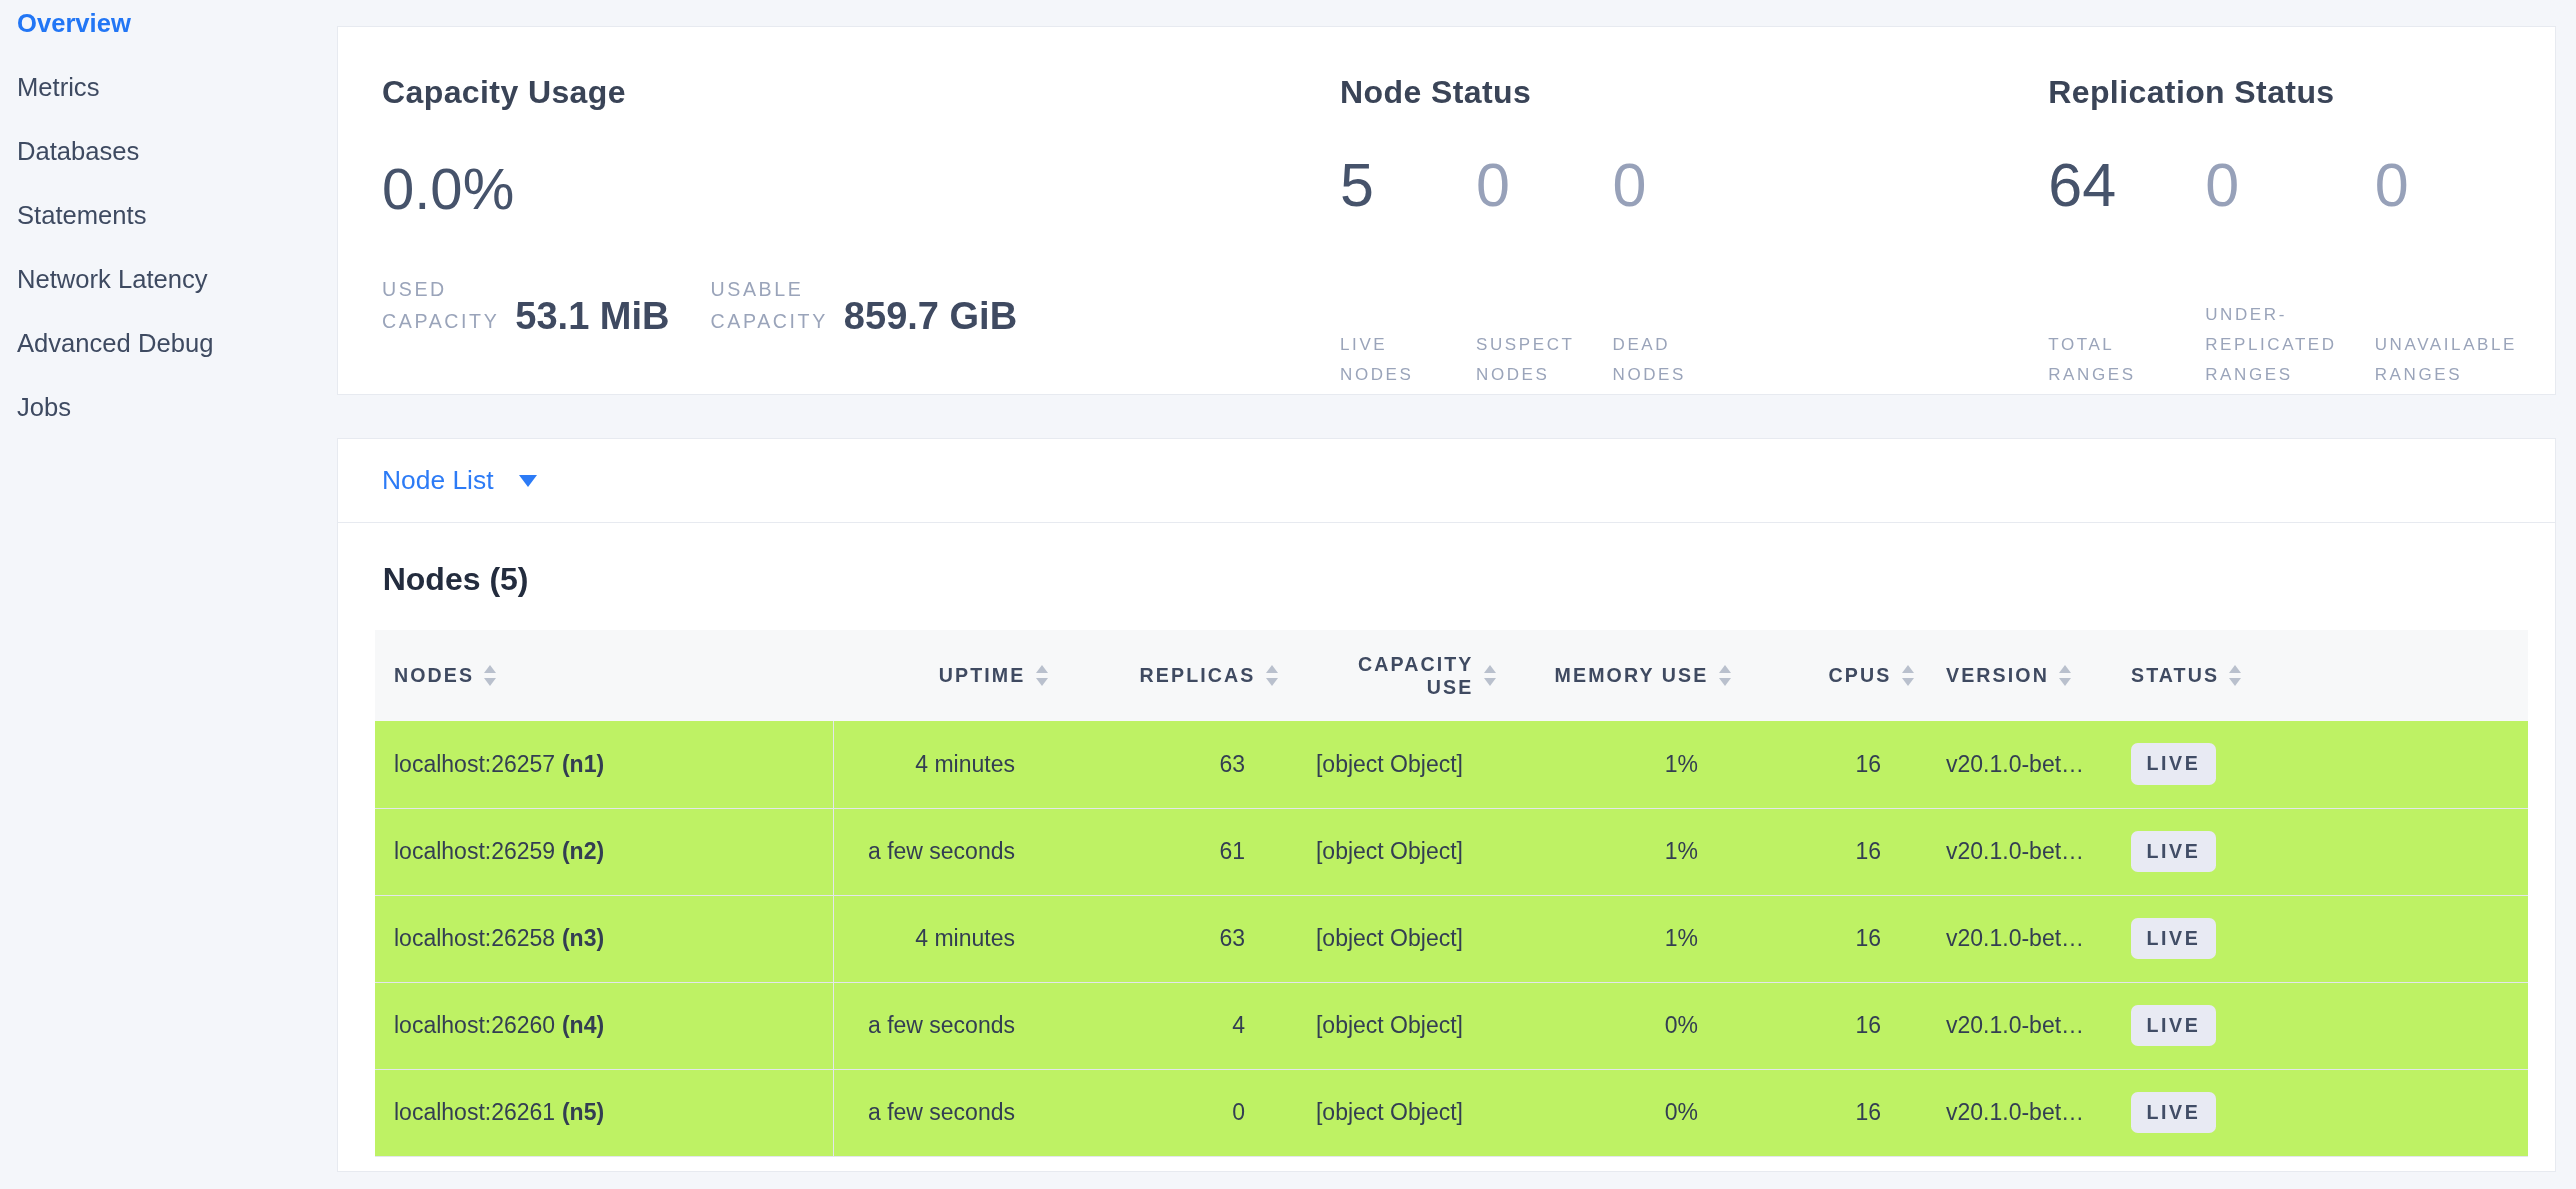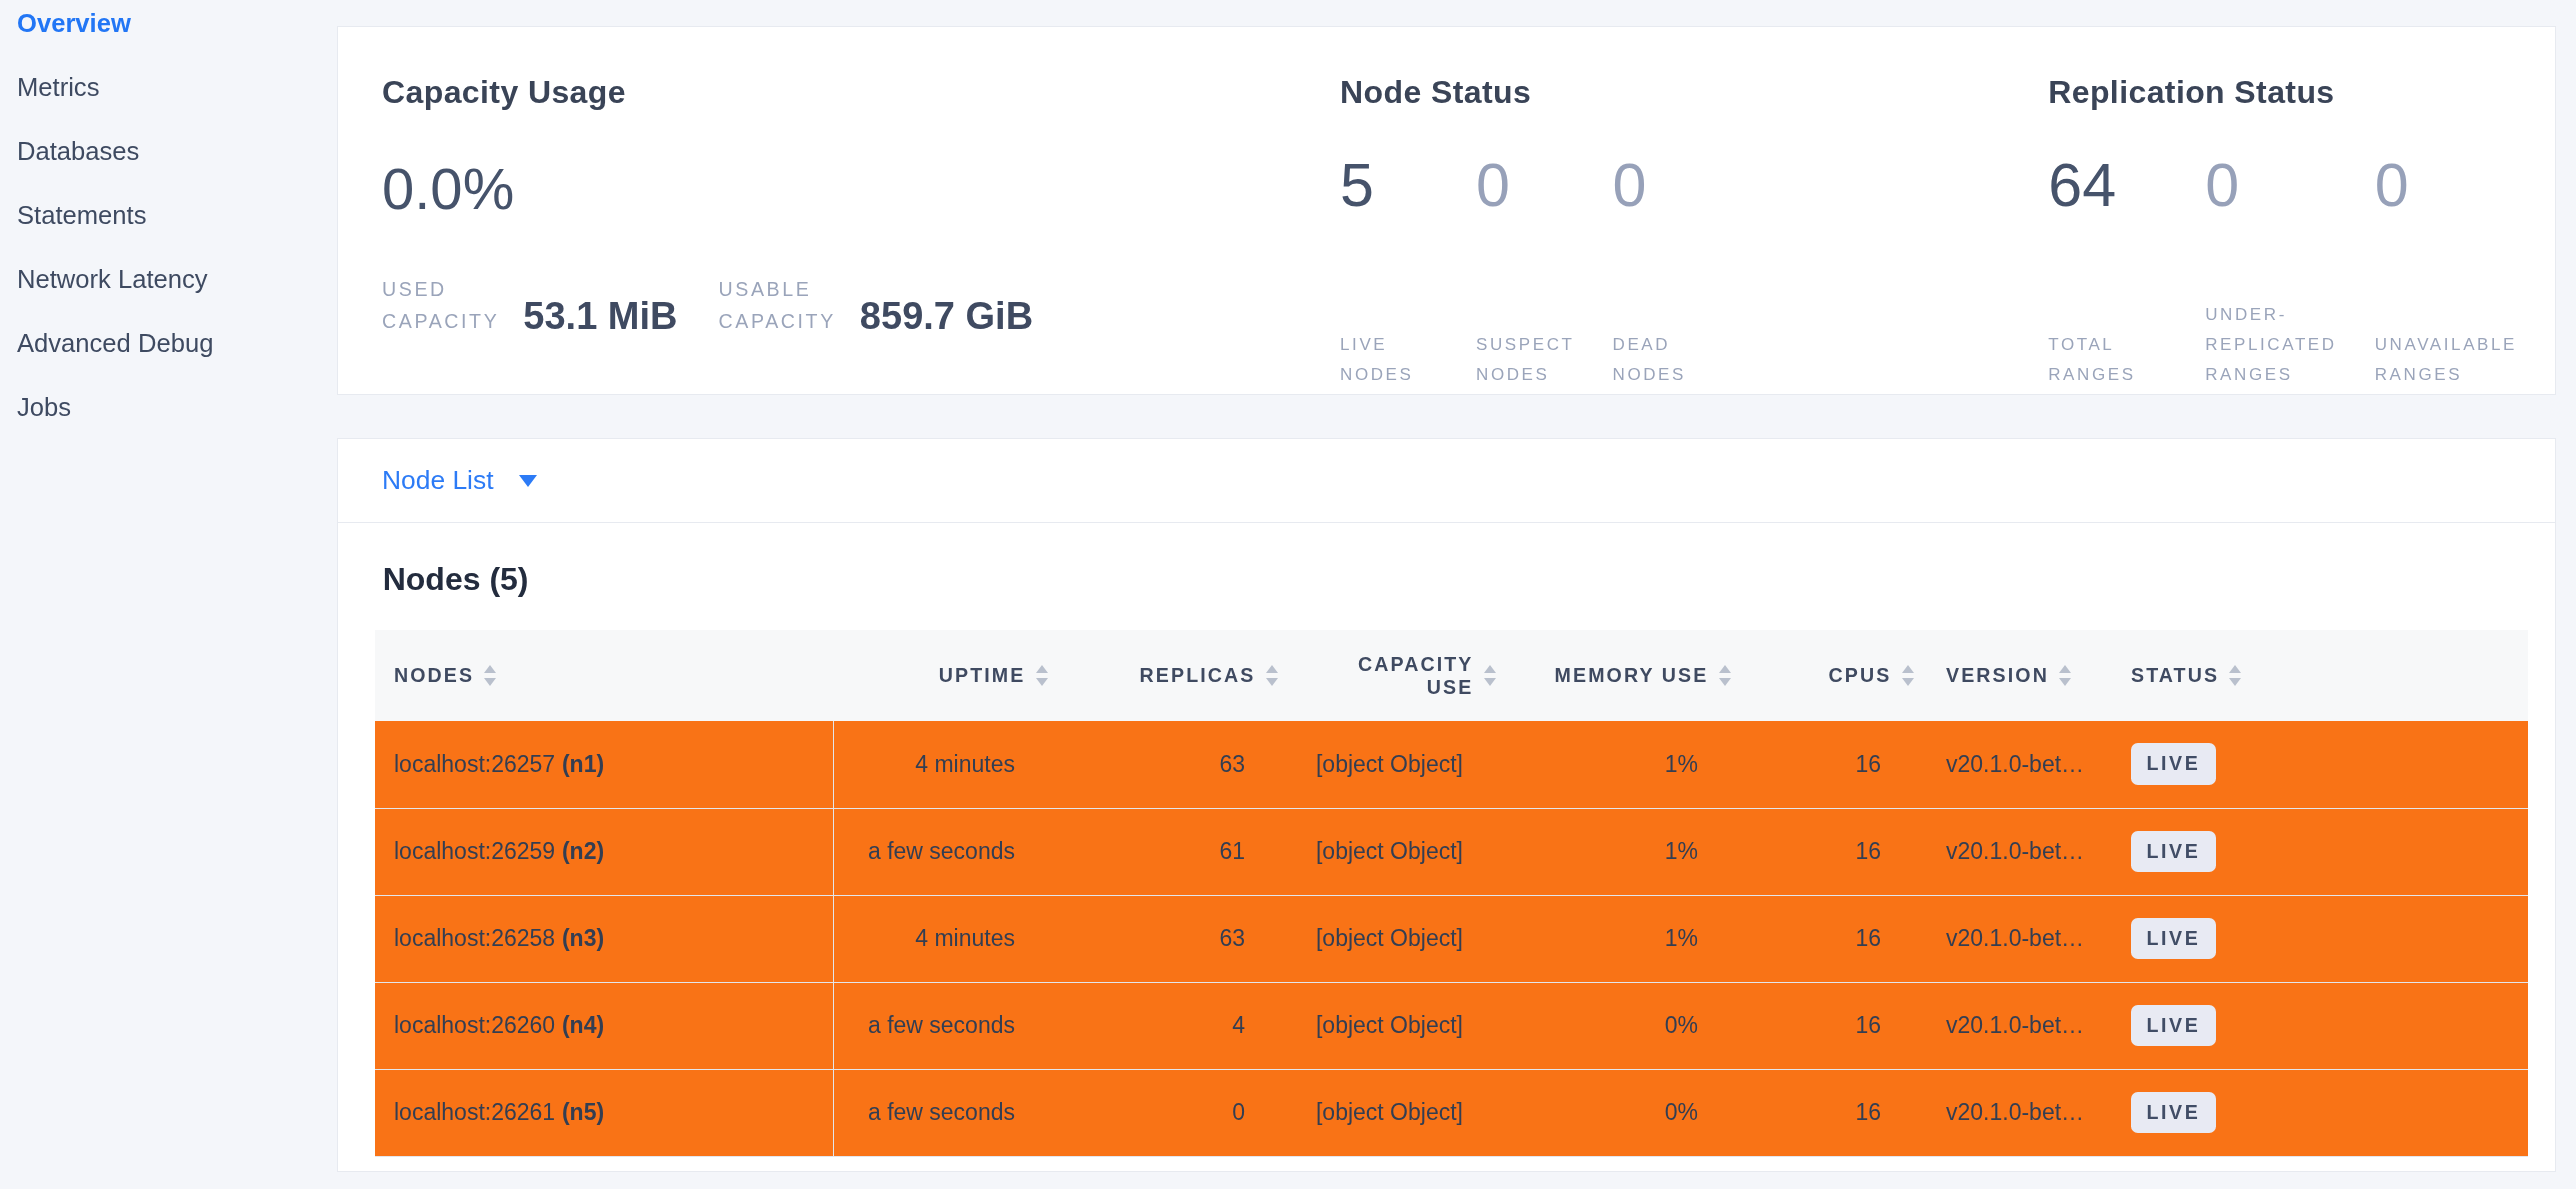--- a/index.html
+++ b/index.html
@@ -41,21 +41,21 @@
   .gauge-labels { position:relative; height:27px; margin-top:3.4px; font-size:21.3px; color:#8791a8; }
   .glabel { position:absolute; transform:translateX(-50%); white-space:nowrap; }
   .glabel.g0{left:0;} .glabel.g1{left:46.73%;} .glabel.g2{left:93.46%;}
 
   .cap-stats { margin-top:55px; display:flex; }
   .cstat { display:flex; align-items:flex-end; margin-right:41px; }
   .cstat .lbl {
     font-size:19.6px; letter-spacing:2.6px; color:#9aa4ba;
     white-space:pre-line; line-height:1.65; text-transform:uppercase;
   }
-  .cstat .val { font-size:38px; font-weight:bold; color:#3f4a61; line-height:1; margin-left:24px; margin-bottom:2.6px; white-space:nowrap; }
+  .cstat .val { font-size:38px; font-weight:bold; color:#3f4a61; line-height:1; margin-left:16px; margin-bottom:2.6px; white-space:nowrap; }
 
   
   .sec-nodes { width:700px; }
   .sec-repl { flex:1; }
   .stat-row { display:flex; margin-top:44px; }
   .stat-col { display:flex; flex-direction:column; justify-content:space-between; height:235px; margin-right:38px; }
   .sec-nodes .stat-col { min-width:98px; }
   .sec-repl  .stat-col { min-width:119px; }
   .stat-num { font-size:61px; color:#46536b; line-height:1; }
   .stat-num.dim { color:#97a1b9; }
@@ -82,21 +82,21 @@
   th:nth-of-type(5) .hcell, th:nth-of-type(6) .hcell { justify-content:flex-end; padding-right:3.4px; }
   th:nth-of-type(2) .hlabel, th:nth-of-type(3) .hlabel, th:nth-of-type(4) .hlabel,
   th:nth-of-type(5) .hlabel, th:nth-of-type(6) .hlabel { text-align:right; }
   th:nth-of-type(7) .hcell { padding-left:29px; justify-content:flex-start; }
   th:nth-of-type(8) .hcell { padding-left:31px; justify-content:flex-start; }
 
   .sort-icon { display:inline-flex; flex-direction:column; margin-left:10.2px; }
   .sort-icon .s-up { width:0;height:0;border-left:6.8px solid transparent;border-right:6.8px solid transparent;border-bottom:8.5px solid #b9c0cd; margin-bottom:4.3px; }
   .sort-icon .s-down { width:0;height:0;border-left:6.8px solid transparent;border-right:6.8px solid transparent;border-top:8.5px solid #b9c0cd; }
 
-  tbody td { height:87px; font-size:23px; color:#333e52; background:#f97316; }
+  tbody td { height:87px; font-size:23px; color:#333e52; background:#bef264; }
   tbody tr + tr td { border-top:1.7px solid #e3e6ec; }
   tbody tr:last-child td { border-bottom:1.7px solid #e3e6ec; }
   td.c-nodes { border-right:1.7px solid #e3e6ec; padding-left:19px; }
   td.ar { text-align:right; padding-right:36px; }
   td.c-version { padding-left:29px; white-space:nowrap; overflow:hidden; }
   td.c-status { padding-left:31px; }
   .nid { font-weight:bold; margin-left:6.8px; }
   .badge {
     display:inline-block; background:#e8eaf3; color:#414d66;
     font-size:19.6px; font-weight:bold; letter-spacing:2.6px;

